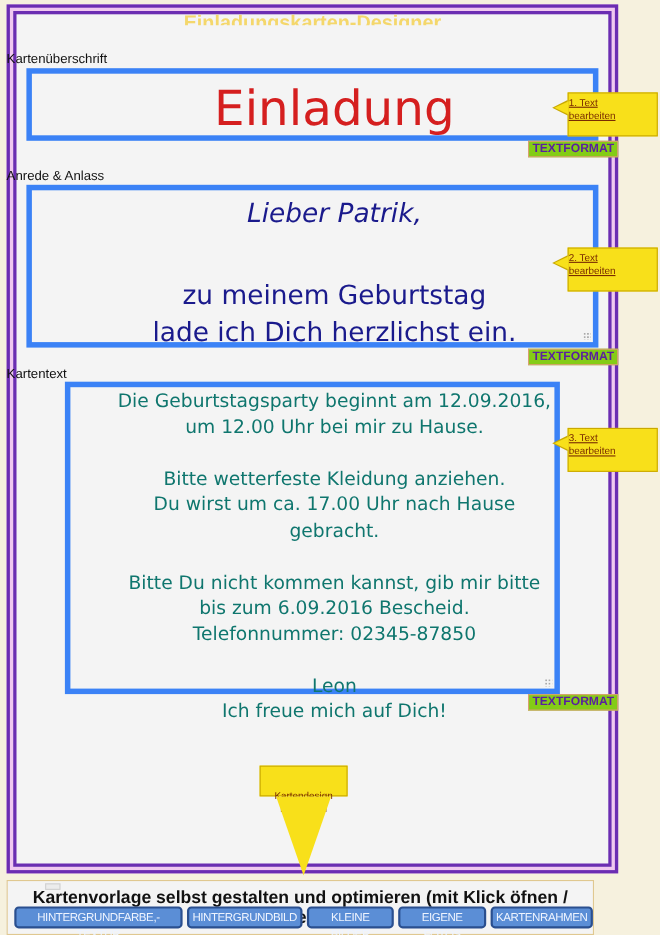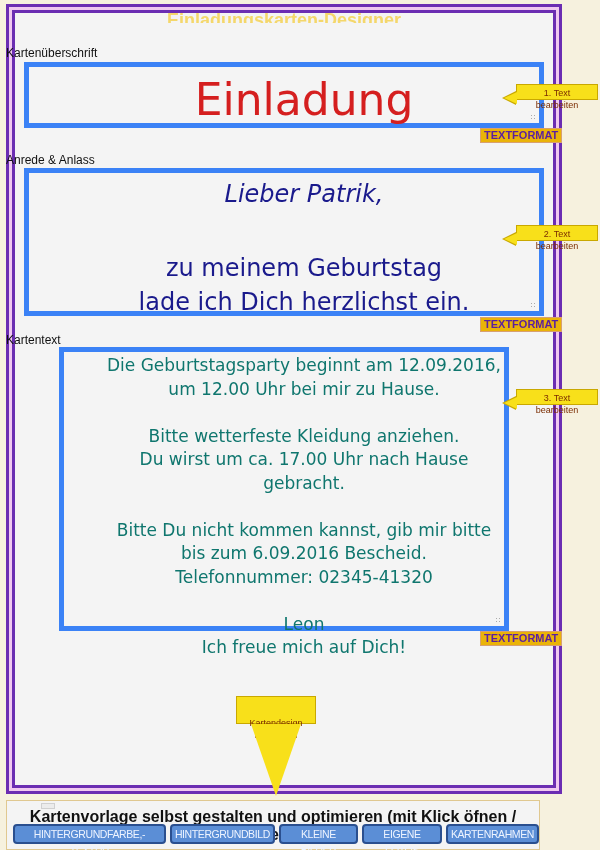--- a/index.html
+++ b/index.html
@@ -39,41 +39,41 @@
   #box1 .headline { color: #d51f1f; font-size: 44px; line-height: 66px; letter-spacing: 0px; }
 
   #box2 { left: 24px; top: 168px; width: 520px; height: 148px; color: #1a1a8c; font-size: 24px; line-height: 34px; }
   #box2 .l1 { margin-top: 4px; font-style: italic; }
   #box2 .gap { height: 40px; }
 
   #box3 { left: 59px; top: 347px; width: 450px; height: 284px; color: #0f766e; font-size: 17px; line-height: 23.5px; padding-top: 2px; }
   #box3 .gap { height: 23.5px; }
 
   .callout {
-    position: absolute; left: 516px; width: 82px; height: 16px;
+    position: absolute; left: 516px; width: 82px; height: 40px;
     background: #f8e01a; border: 1px solid #c9a800; color: #7a2c00;
-    font-size: 9px; line-height: 12px; text-align: center; padding-top: 2px;
+    font-size: 9px; line-height: 12px; text-align: left; padding-top: 2px; text-decoration: underline;
   }
   .callout::before {
     content: ""; position: absolute; left: -15px; top: 6px;
     border-top: 7px solid transparent; border-bottom: 7px solid transparent;
     border-right: 14px solid #c9a800;
   }
   .callout::after {
     content: ""; position: absolute; left: -13px; top: 7px;
     border-top: 6px solid transparent; border-bottom: 6px solid transparent;
     border-right: 13px solid #f8e01a;
   }
   #callout1 { top: 84px; }
   #callout2 { top: 225px; }
   #callout3 { top: 389px; }
 
   .textformat {
     position: absolute; left: 480px; height: 15px; padding: 0 3px;
-    background: #eab308; border: 1px solid #d8a070; color: #5a1fa0;
+    background: #84cc16; border: 1px solid #d8a070; color: #5a1fa0;
     font-size: 11px; font-weight: bold; line-height: 13px;
   }
   #tf1 { top: 128px; }
   #tf2 { top: 317px; }
   #tf3 { top: 631px; }
 
   .design-callout {
     position: absolute; left: 236px; top: 696px; width: 80px; height: 28px;
     background: #f8e01a; border: 1px solid #c9a800; color: #7a2c00;
     font-size: 9px; line-height: 12px; text-align: center; padding-top: 20px; z-index: 3;
@@ -140,21 +140,21 @@
 <div class="section-label" style="top:333px;">Kartentext</div>
 <div class="textbox" id="box3">
   <div>Die Geburtstagsparty beginnt am 12.09.2016,</div>
   <div>um 12.00 Uhr bei mir zu Hause.</div>
   <div class="gap"></div>
   <div>Bitte wetterfeste Kleidung anziehen.</div>
   <div>Du wirst um ca. 17.00 Uhr nach Hause gebracht.</div>
   <div class="gap"></div>
   <div>Bitte Du nicht kommen kannst, gib mir bitte</div>
   <div>bis zum 6.09.2016 Bescheid.</div>
-  <div>Telefonnummer: 02345-41320</div>
+  <div>Telefonnummer: 02345-87850</div>
   <div class="gap"></div>
   <div>Leon</div>
   <div>Ich freue mich auf Dich!</div>
   <div class="resize-grip"></div>
 </div>
 <div class="callout" id="callout3">
   <div>3. Text</div>
   <div>bearbeiten</div>
 </div>
 <div class="textformat" id="tf3">TEXTFORMAT</div>

